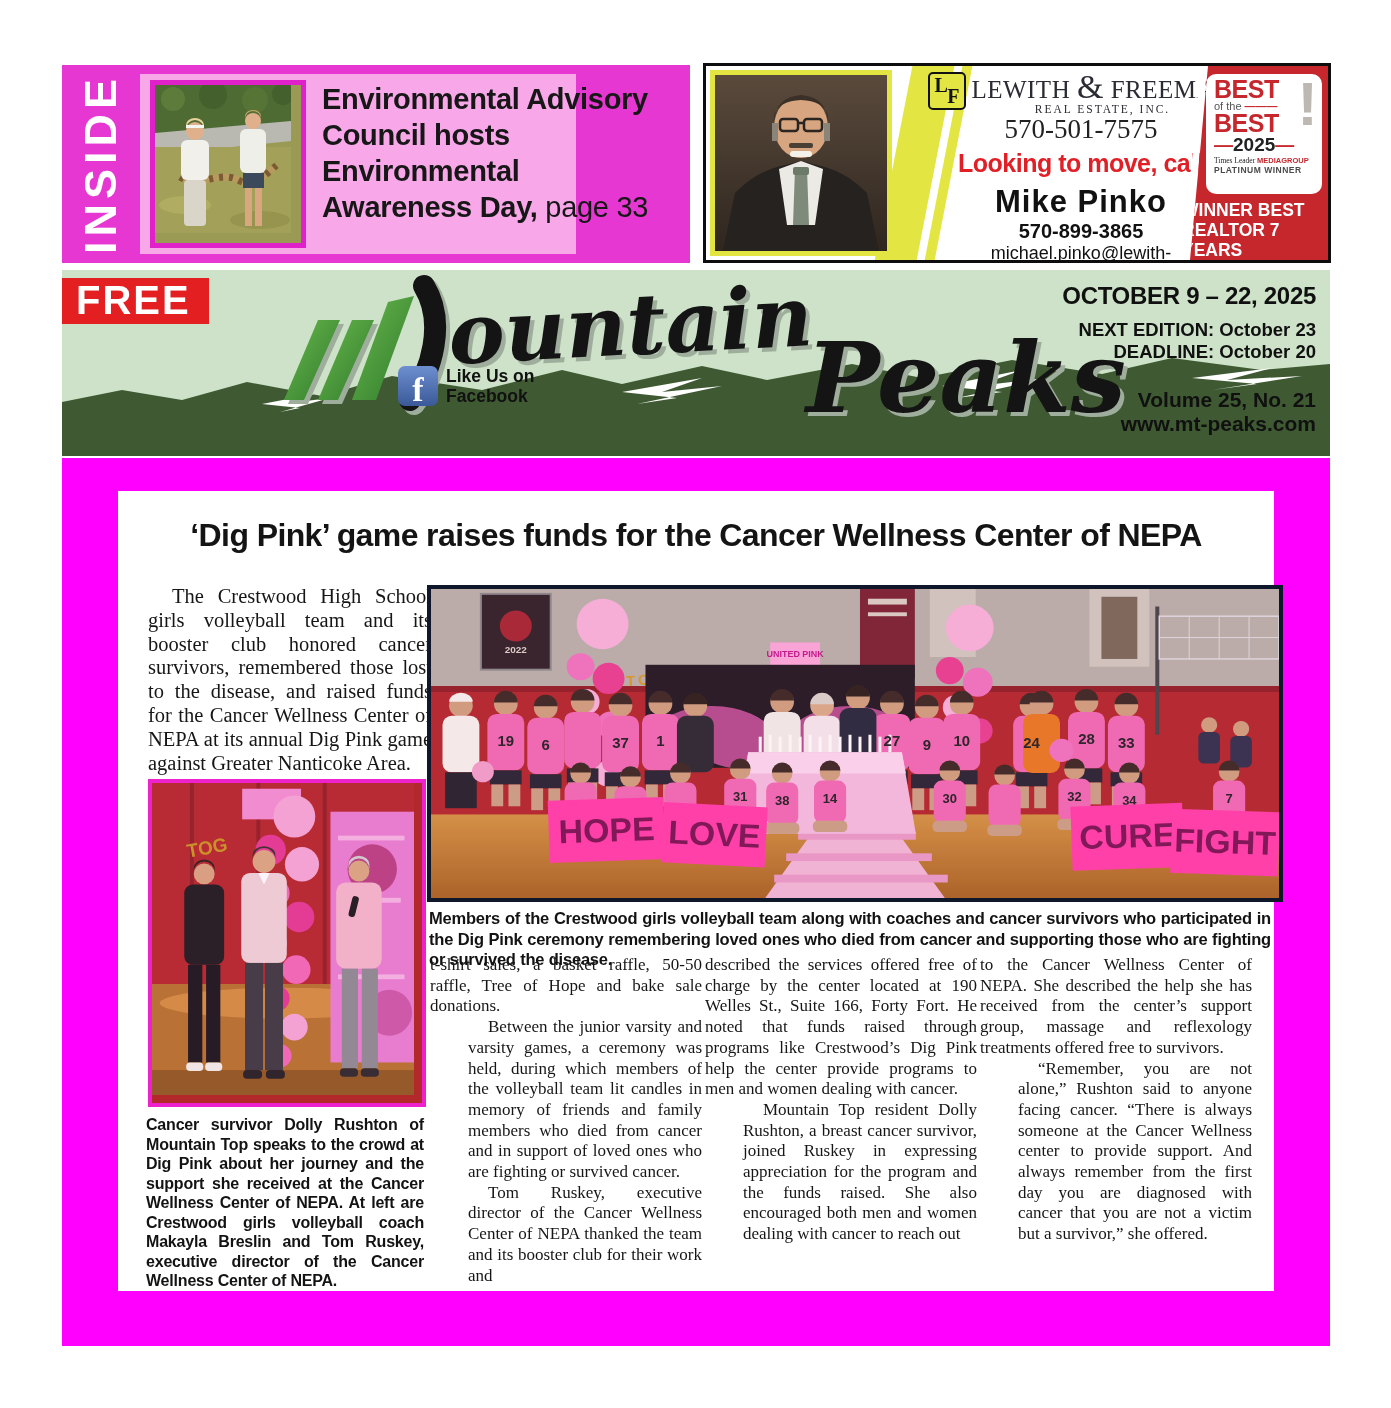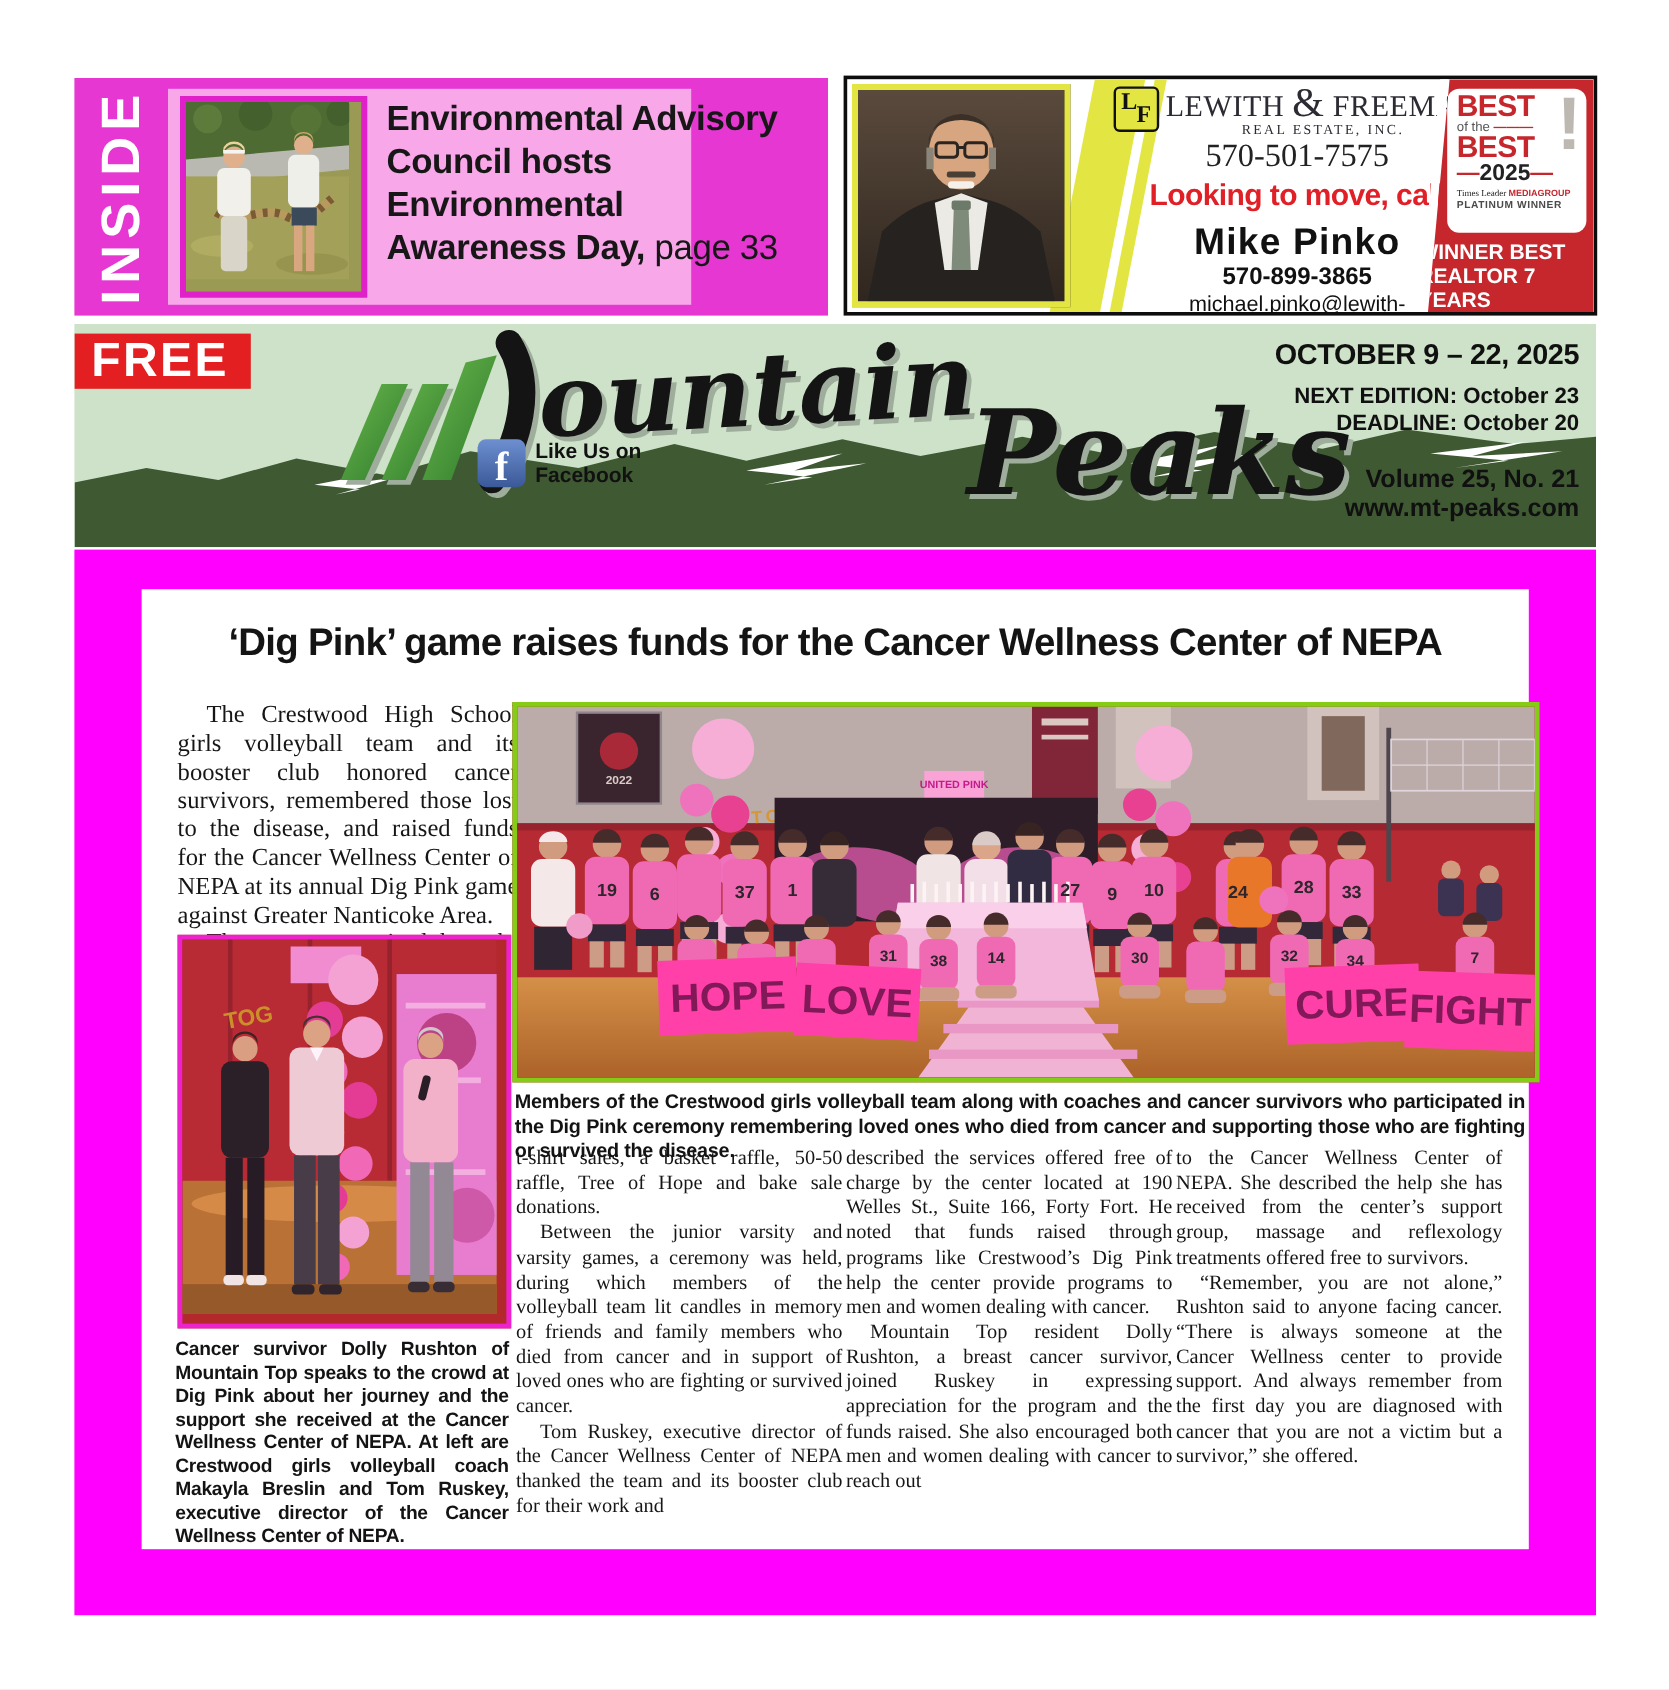--- a/index.html
+++ b/index.html
@@ -72,26 +72,26 @@
   #mountains{left:0;bottom:0;}
 
   
   #frame{left:62px;top:458px;width:1268px;height:888px;background:#ff00ff;}
   #panel{left:56px;top:33px;width:1156px;height:800px;background:#fff;}
   #article-headline{left:20px;top:26px;width:1116px;text-align:center;font-size:32px;font-weight:bold;
       letter-spacing:-0.6px;color:#141414;}
   .serif{font-family:"Liberation Serif",serif;color:#161616;}
   #intro-col{left:30px;top:94px;width:284px;font-size:20.5px;line-height:23.8px;text-align:justify;}
   #intro-col p{margin:0;text-indent:24px;}
-  #main-photo{left:309px;top:94px;width:848px;height:309px;border:4px solid #84cc16;background:#b2282a;}
+  #main-photo{left:309px;top:94px;width:848px;height:309px;border:4px solid #0f172a;background:#b2282a;}
   #main-caption{left:311px;top:417px;width:842px;font-size:16.5px;font-weight:bold;line-height:1.25;
       text-align:justify;color:#131313;letter-spacing:-0.2px;}
   .body-col{top:464px;width:272px;font-size:17px;line-height:20.7px;text-align:justify;}
   .body-col p{margin:0;}
-  .body-col p.ind{text-indent:20px;}
+  .body-col p.ind{text-indent:20px;margin-left:38px;}
   #col1{left:312px;} #col2{left:587px;} #col3{left:862px;}
   #left-photo{left:30px;top:288px;width:270px;height:320px;border:4px solid #ee22cc;background:#b3282a;}
   #left-caption{left:28px;top:624px;width:278px;font-size:16px;font-weight:bold;line-height:19.5px;
       text-align:justify;color:#131313;letter-spacing:-0.2px;}
 
   svg{display:block;}
   .jn{font-family:"Liberation Sans",sans-serif;font-weight:bold;}
 </style>
 </head>
 <body>

